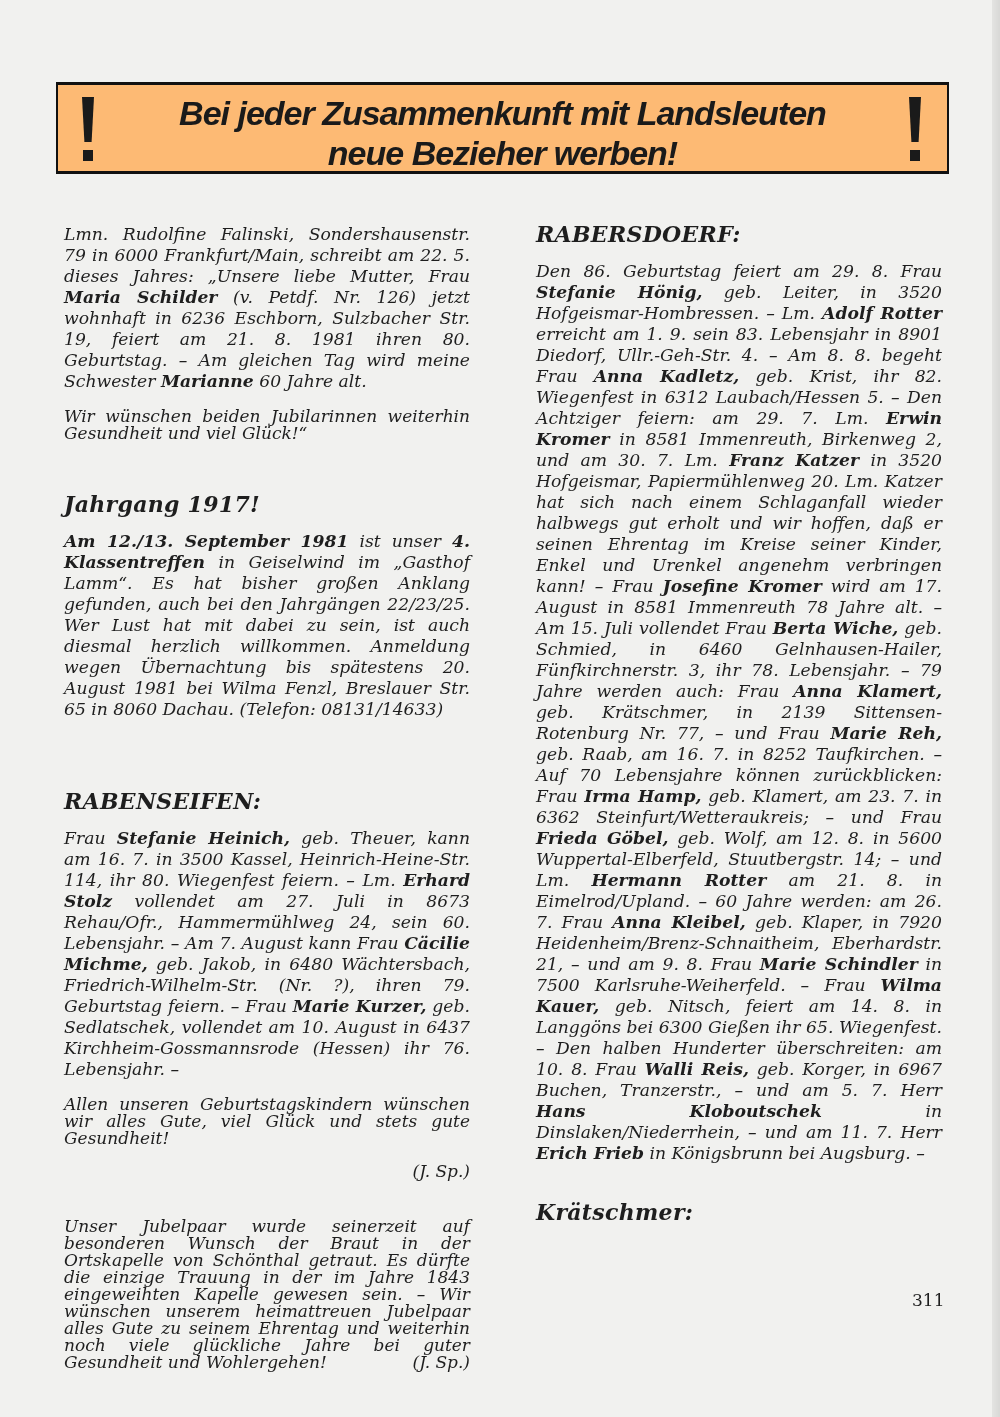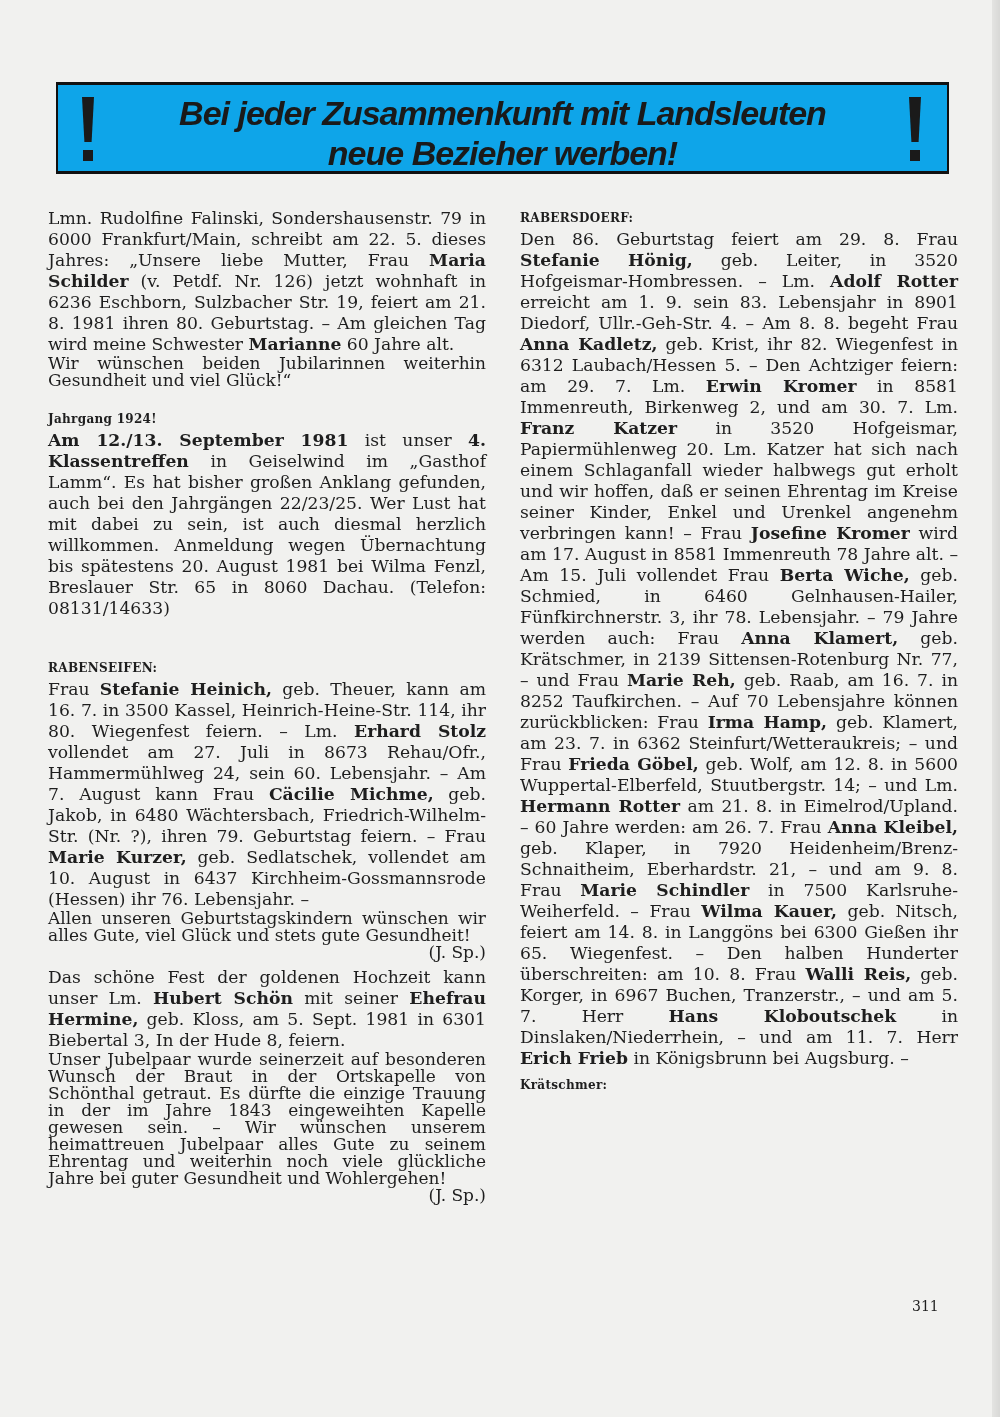--- a/index.html
+++ b/index.html
@@ -22,21 +22,21 @@
     background: linear-gradient(to right, #e4e4e2, #d8d8d6);
   }
   .banner {
     position: absolute;
     left: 56px; top: 82px;
     width: 893px; height: 92px;
     border: 2px solid #111;
     border-top-width: 3px;
     border-bottom-width: 3px;
     box-sizing: border-box;
-    background: #0ea5e9;
+    background: #fdba74;
   }
   .bang {
     position: absolute;
     top: 12px;
     width: 12px;
     height: 64px;
   }
   .bang .bar {
     position: absolute;
     left: 0; top: 0;
@@ -67,49 +67,48 @@
   .col {
     position: absolute;
     top: 208px;
     width: 438px;
     font-size: 17.2px;
     line-height: 21px;
     text-align: justify;
   }
   .col.left { left: 48px; }
   .col.right { left: 520px; }
-  .col p { margin: 0; }
+  .col p { margin: 16px; font-style: italic; }
   .small {
     font-size: 17px;
     line-height: 17px;
   }
   .heading {
     font-weight: bold;
-    font-size: 12px;
+    font-size: 22px;
     line-height: 21px;
     margin: 0;
     letter-spacing: 0.3px;
   }
   b { font-weight: bold; }
   .sig {
     display: block;
     text-align: right;
   }
   .sig-inline { float: right; }
   .gap-1 { height: 20px; }
   .gap-2 { height: 39px; }
   .gap-small { height: 6px; }
   .page-number {
     position: absolute;
     left: 912px;
     top: 1290px;
-    font-size: 14px;
+    font-size: 17px;
     font-family: "DejaVu Serif", serif;
     color: #1e1e1e;
-    margin-top: 8px;
   }
 </style>
 </head>
 <body>
 
 <div class="page-edge"></div>
 
 <div class="banner">
   <div class="bang left">
     <div class="bar"></div>
@@ -128,37 +127,36 @@
 <div class="col left">
 
   <section>
     <p><span>Lmn. Rudolfine Falinski, Sondershausenstr. 79 in 6000 Frankfurt/Main, schreibt am 22. 5. dieses Jahres: „Unsere liebe Mutter, Frau </span><b>Maria Schilder</b><span> (v. Petdf. Nr. 126) jetzt wohnhaft in 6236 Eschborn, Sulzbacher Str. 19, feiert am 21. 8. 1981 ihren 80. Geburtstag. – Am gleichen Tag wird meine Schwester </span><b>Marianne</b><span> 60 Jahre alt.</span></p>
     <p class="small">Wir wünschen beiden Jubilarinnen weiterhin Gesundheit und viel Glück!“</p>
   </section>
 
   <div class="gap-1"></div>
 
   <section>
-    <p class="heading">Jahrgang 1924!</p>
+    <p class="heading">Jahrgang 1917!</p>
     <p><b>Am 12./13. September 1981</b><span> ist unser </span><b>4. Klassentreffen</b><span> in Geiselwind im „Gasthof Lamm“. Es hat bisher großen Anklang gefunden, auch bei den Jahrgängen 22/23/25. Wer Lust hat mit dabei zu sein, ist auch diesmal herzlich willkommen. Anmeldung wegen Übernachtung bis spätestens 20. August 1981 bei Wilma Fenzl, Breslauer Str. 65 in 8060 Dachau. (Telefon: 08131/14633)</span></p>
   </section>
 
   <div class="gap-2"></div>
 
   <section>
     <p class="heading">RABENSEIFEN:</p>
     <p><span>Frau </span><b>Stefanie Heinich,</b><span> geb. Theuer, kann am 16. 7. in 3500 Kassel, Heinrich-Heine-Str. 114, ihr 80. Wiegenfest feiern. – Lm. </span><b>Erhard Stolz</b><span> vollendet am 27. Juli in 8673 Rehau/Ofr., Hammermühlweg 24, sein 60. Lebensjahr. – Am 7. August kann Frau </span><b>Cäcilie Michme,</b><span> geb. Jakob, in 6480 Wächtersbach, Friedrich-Wilhelm-Str. (Nr. ?), ihren 79. Geburtstag feiern. – Frau </span><b>Marie Kurzer,</b><span> geb. Sedlatschek, vollendet am 10. August in 6437 Kirchheim-Gossmannsrode (Hessen) ihr 76. Lebensjahr. –</span></p>
     <p class="small">Allen unseren Geburtstagskindern wünschen wir alles Gute, viel Glück und stets gute Gesundheit!</p>
     <p class="small sig">(J. Sp.)</p>
   </section>
 
   <div class="gap-small"></div>
 
   <section>
-    <p><span>Das schöne Fest der goldenen Hochzeit kann unser Lm. </span><b>Hubert Schön</b><span> mit seiner </span><b>Ehefrau Hermine,</b><span> geb. Kloss, am 5. Sept. 1981 in 6301 Biebertal 3, In der Hude 8, feiern.</span></p>
     <p class="small"><span>Unser Jubelpaar wurde seinerzeit auf besonderen Wunsch der Braut in der Ortskapelle von Schönthal getraut. Es dürfte die einzige Trauung in der im Jahre 1843 eingeweihten Kapelle gewesen sein. – Wir wünschen unserem heimattreuen Jubelpaar alles Gute zu seinem Ehrentag und weiterhin noch viele glückliche Jahre bei guter Gesundheit und Wohlergehen!</span><span class="sig-inline">(J. Sp.)</span></p>
   </section>
 </div>
 
 <div class="col right">
   <section>
     <p class="heading">RABERSDOERF:</p>
     <p><span>Den 86. Geburtstag feiert am 29. 8. Frau </span><b>Stefanie Hönig,</b><span> geb. Leiter, in 3520 Hofgeismar-Hombressen. – Lm. </span><b>Adolf Rotter</b><span> erreicht am 1. 9. sein 83. Lebensjahr in 8901 Diedorf, Ullr.-Geh-Str. 4. – Am 8. 8. begeht Frau </span><b>Anna Kadletz,</b><span> geb. Krist, ihr 82. Wiegenfest in 6312 Laubach/Hessen 5. – Den Achtziger feiern: am 29. 7. Lm. </span><b>Erwin Kromer</b><span> in 8581 Immenreuth, Birkenweg 2, und am 30. 7. Lm. </span><b>Franz Katzer</b><span> in 3520 Hofgeismar, Papiermühlenweg 20. Lm. Katzer hat sich nach einem Schlaganfall wieder halbwegs gut erholt und wir hoffen, daß er seinen Ehrentag im Kreise seiner Kinder, Enkel und Urenkel angenehm verbringen kann! – Frau </span><b>Josefine Kromer</b><span> wird am 17. August in 8581 Immenreuth 78 Jahre alt. – Am 15. Juli vollendet Frau </span><b>Berta Wiche,</b><span> geb. Schmied, in 6460 Gelnhausen-Hailer, Fünfkirchnerstr. 3, ihr 78. Lebensjahr. – 79 Jahre werden auch: Frau </span><b>Anna Klamert,</b><span> geb. Krätschmer, in 2139 Sittensen-Rotenburg Nr. 77, – und Frau </span><b>Marie Reh,</b><span> geb. Raab, am 16. 7. in 8252 Taufkirchen. – Auf 70 Lebensjahre können zurückblicken: Frau </span><b>Irma Hamp,</b><span> geb. Klamert, am 23. 7. in 6362 Steinfurt/Wetteraukreis; – und Frau </span><b>Frieda Göbel,</b><span> geb. Wolf, am 12. 8. in 5600 Wuppertal-Elberfeld, Stuutbergstr. 14; – und Lm. </span><b>Hermann Rotter</b><span> am 21. 8. in Eimelrod/Upland. – 60 Jahre werden: am 26. 7. Frau </span><b>Anna Kleibel,</b><span> geb. Klaper, in 7920 Heidenheim/Brenz-Schnaitheim, Eberhardstr. 21, – und am 9. 8. Frau </span><b>Marie Schindler</b><span> in 7500 Karlsruhe-Weiherfeld. – Frau </span><b>Wilma Kauer,</b><span> geb. Nitsch, feiert am 14. 8. in Langgöns bei 6300 Gießen ihr 65. Wiegenfest. – Den halben Hunderter überschreiten: am 10. 8. Frau </span><b>Walli Reis,</b><span> geb. Korger, in 6967 Buchen, Tranzerstr., – und am 5. 7. Herr </span><b>Hans Kloboutschek</b><span> in Dinslaken/Niederrhein, – und am 11. 7. Herr </span><b>Erich Frieb</b><span> in Königsbrunn bei Augsburg. –</span></p>
   </section>
 

